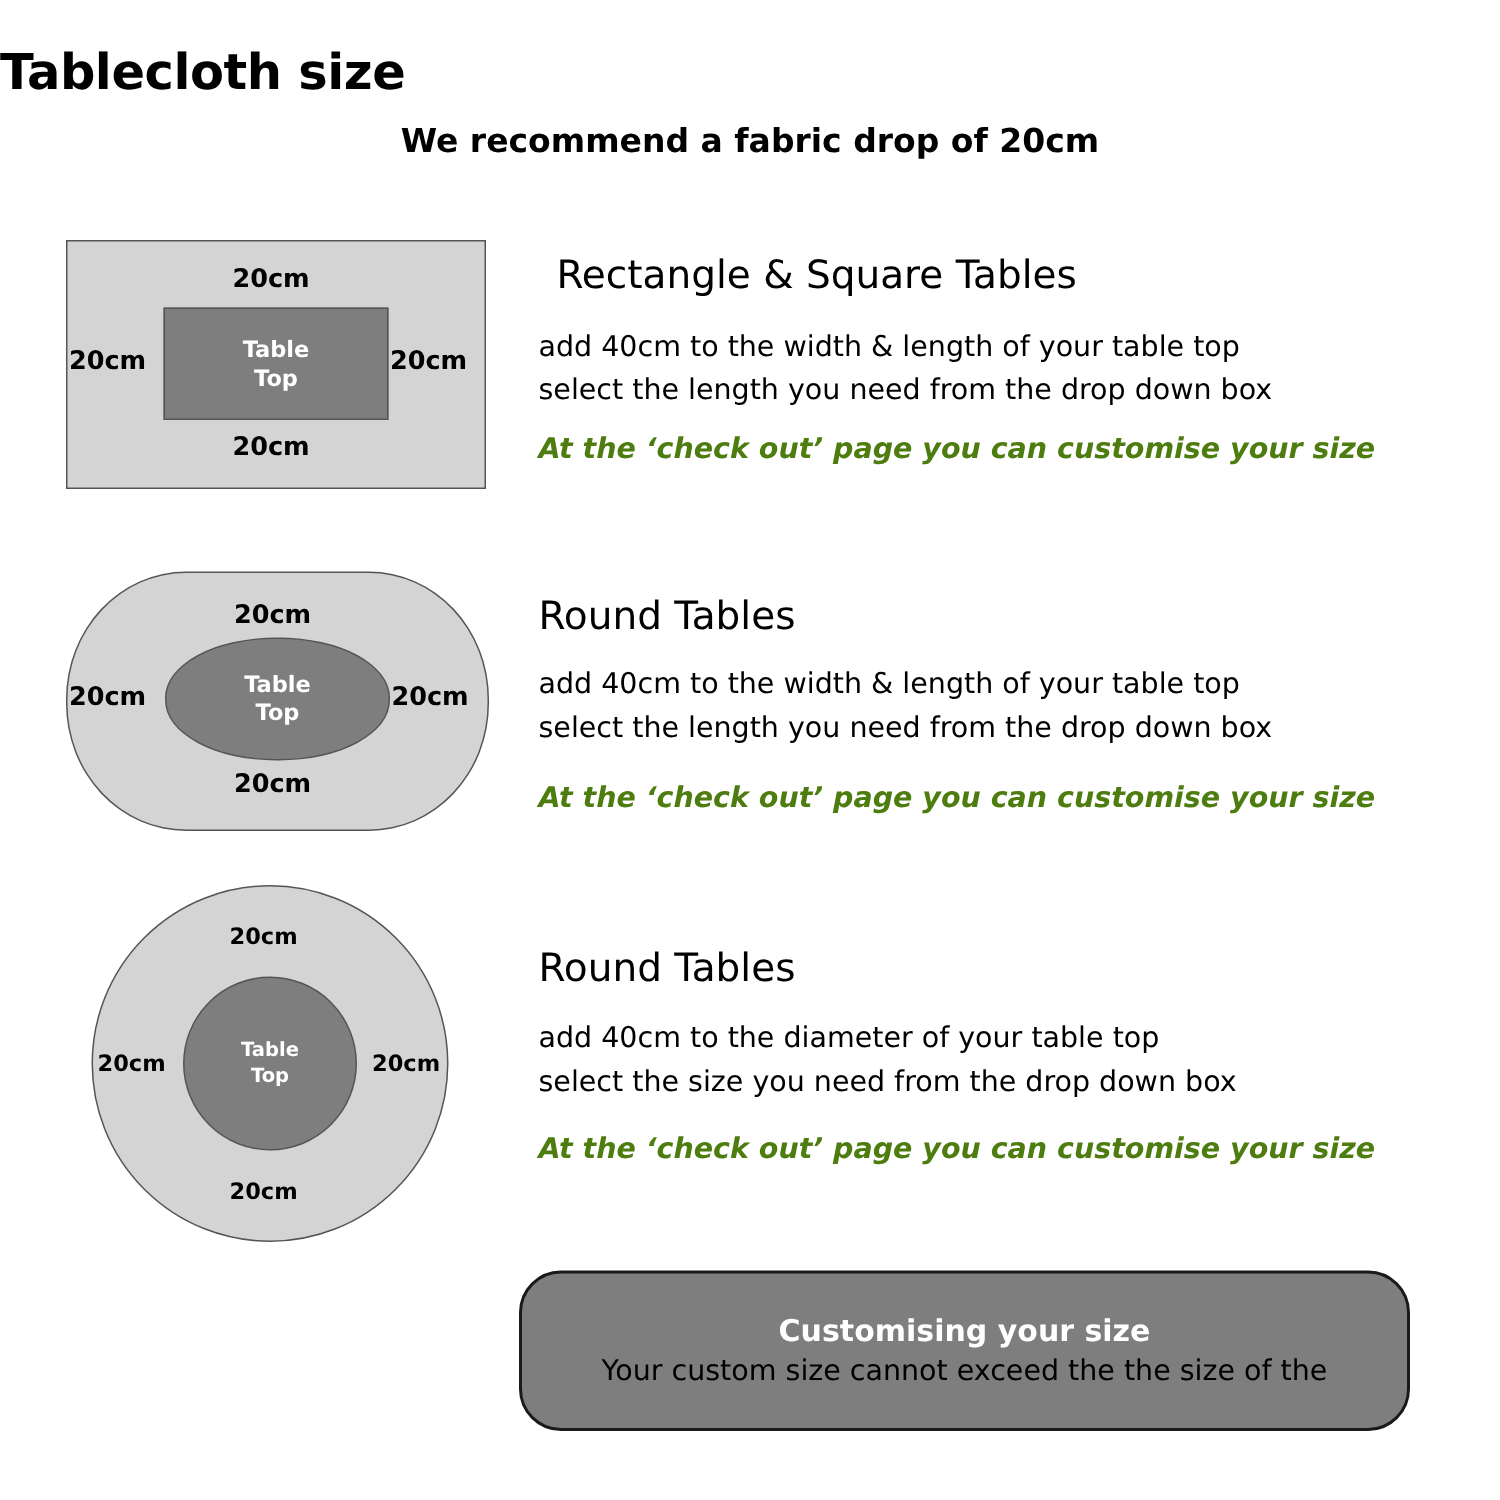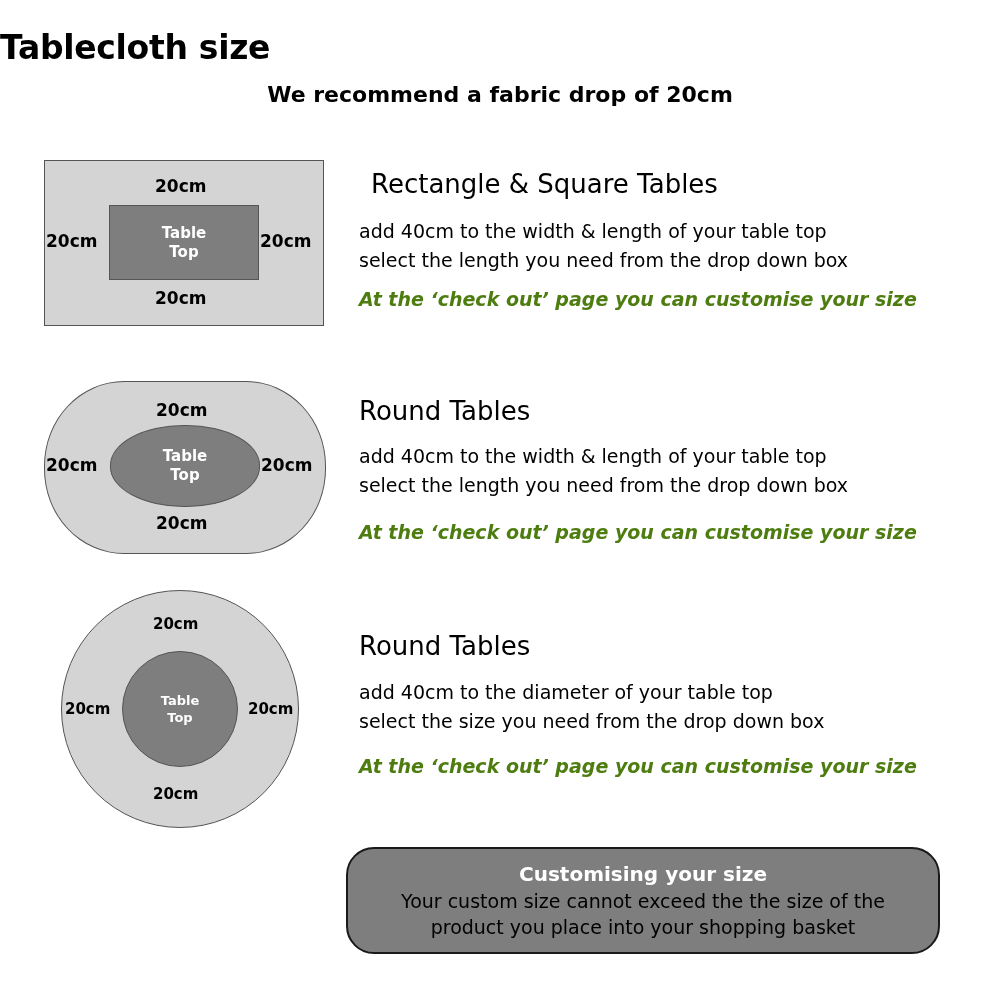--- a/index.html
+++ b/index.html
@@ -226,14 +226,13 @@
 
   <div class="blk-title" style="left:359px; top:631px;">Round Tables</div>
   <div class="blk-line" style="left:359px; top:681px;">add 40cm to the diameter of your table top</div>
   <div class="blk-line" style="left:359px; top:710px;">select the size you need from the drop down box</div>
   <div class="blk-note" style="left:359px; top:755px;">At the ‘check out’ page you can customise your size</div>
 </div>
 
 <div class="banner">
   <div class="banner-title">Customising your size</div>
   <div class="banner-line">Your custom size cannot exceed the the size of the</div>
-  <div class="banner-line">product you place into your shopping basket</div>
 </div>
 
 </body></html>

